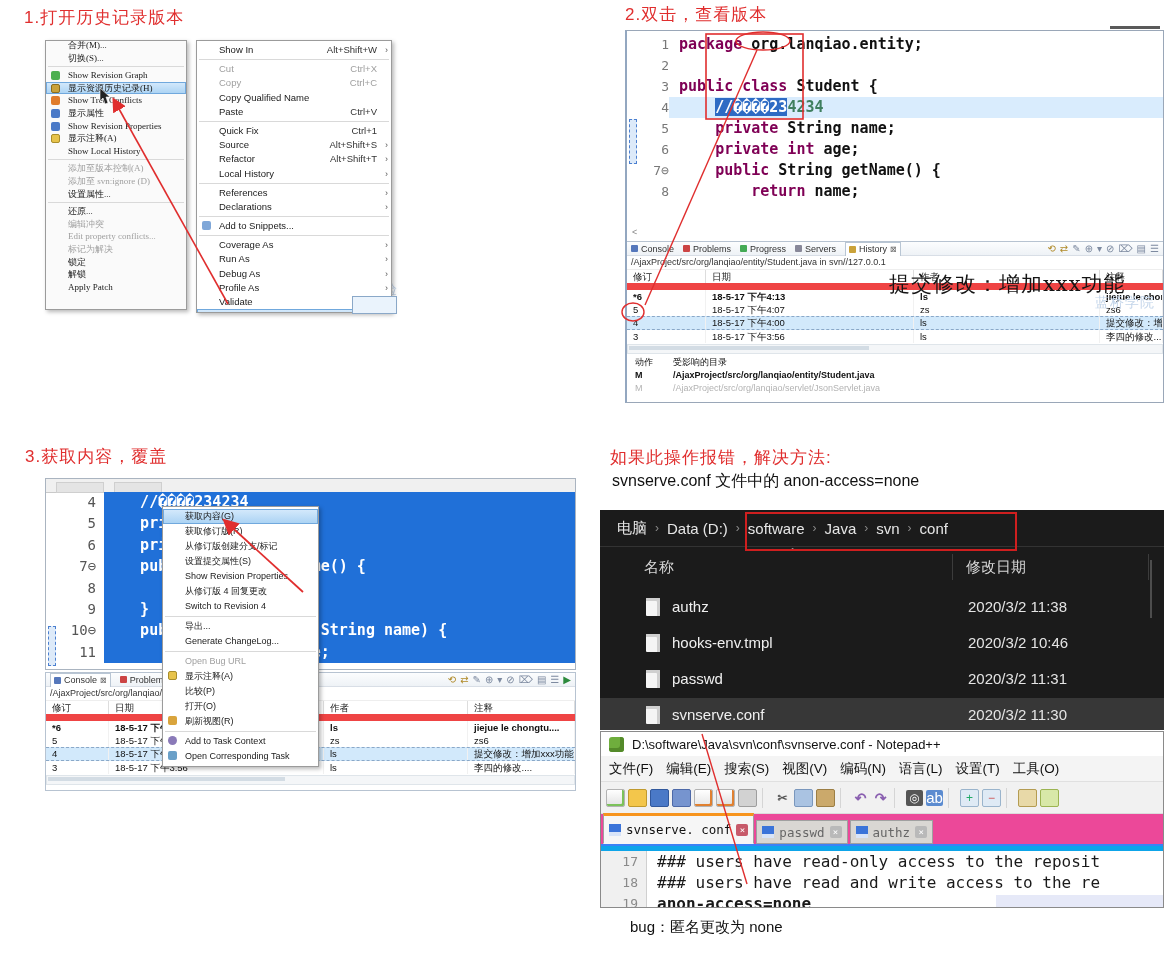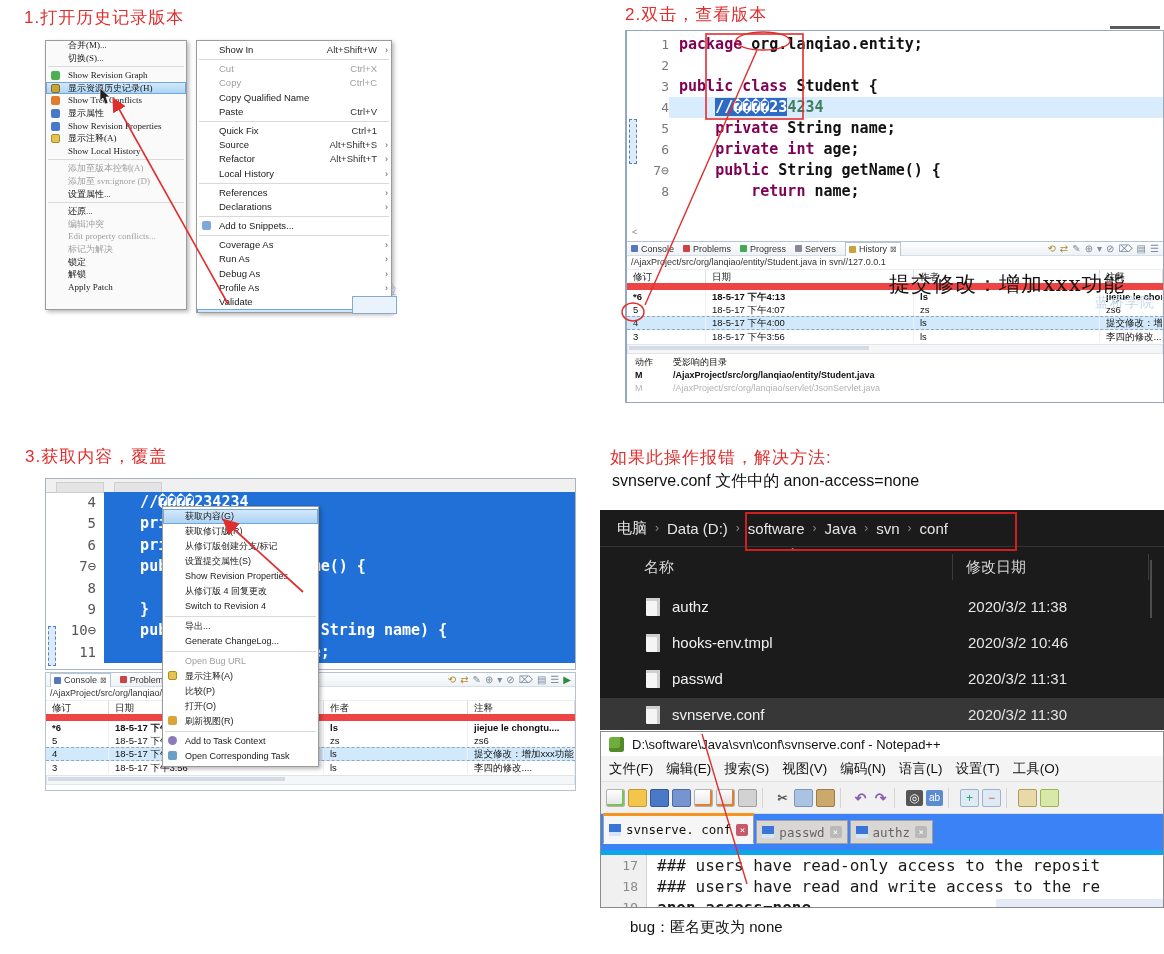--- a/index.html
+++ b/index.html
@@ -142,26 +142,26 @@
   .nico-save{background:#4a79c7;border:1px solid #31589c;}
   .nico-saveall{background:#7694cf;border:1px solid #4d69a8;}
   .nico-close{background:linear-gradient(#fff,#e6e6e6);border:1px solid #b3b3b3;box-shadow:inset -2px -2px 0 #e08030;}
   .nico-closeall{background:linear-gradient(#fdfdfd,#ddd);border:1px solid #b3b3b3;box-shadow:inset -2px -2px 0 #e08030;}
   .nico-print{background:#d2d2d2;border:1px solid #9e9e9e;}
   .nico-cut,.nico-undo,.nico-redo{background:transparent;color:#555;font-weight:bold;}
   .nico-undo,.nico-redo{color:#8a5fb0;font-size:14px;}
   .nico-copy{background:#aac3e2;border:1px solid #7a97bd;}
   .nico-paste{background:#cba96b;border:1px solid #9c7e44;}
   .nico-find{background:#555;color:#fff;}
-  .nico-replace{background:#5b8bd0;color:#fff;font-size:10px;}
+  .nico-replace{background:#5b8bd0;color:#fff;font-size:15px;}
   .nico-zoomin,.nico-zoomout{background:#dfeaf5;border:1px solid #9ab4cc;color:#2a6;}
   .nico-zoomout{color:#c55;}
   .nico-frame1{background:#e8d9a8;border:1px solid #b49c52;}
   .nico-frame2{background:#d8e8a8;border:1px solid #9cb452;}
-  .npptabs{height:30px;background:#3b82f6;border-bottom:6px solid #3b82f6;display:flex;
+  .npptabs{height:30px;background:#ec4899;border-bottom:2px solid #3b82f6;display:flex;
            align-items:flex-end;padding-left:2px;}
   .ntab{display:flex;align-items:center;font-family:"DejaVu Sans Mono",monospace;font-size:12.5px;
         color:#666;background:#d9d7d3;border:1px solid #a0a0a0;height:22px;padding:0 5px;margin-right:2px;}
   .ntab.nactive{background:#f6f6f6;color:#111;height:27px;border-top:3px solid #f7941d;border-bottom:1px solid #f6f6f6;}
   .ndisk{width:12px;height:12px;background:#3b74d9;margin-right:5px;box-shadow:inset 0 -4px 0 #d8e4f8;}
   .ntab .nx{margin-left:5px;width:12px;height:12px;line-height:12px;text-align:center;
             font-size:9px;background:#b9b9b9;color:#fff;border-radius:2px;}
   .ntab.nactive .nx{background:#c75a6a;}
   .nppedit{position:relative;background:#fff;height:67px;border-top:5px solid #0ea5e9;}
   .nline{display:flex;height:21px;line-height:21px;font-family:"DejaVu Sans Mono",monospace;}

